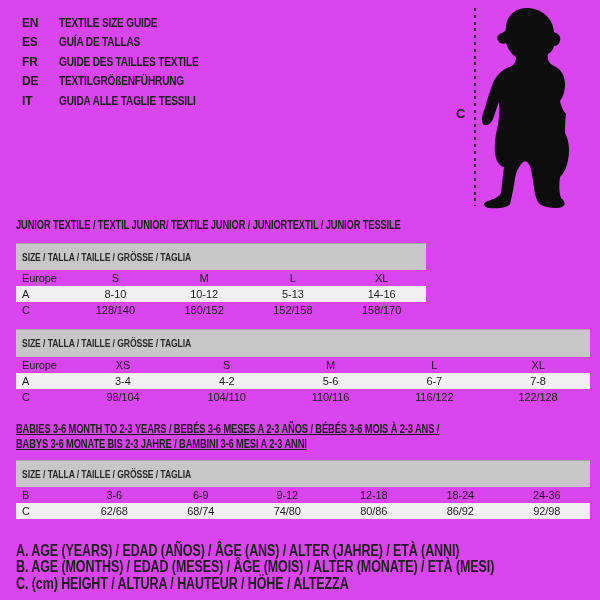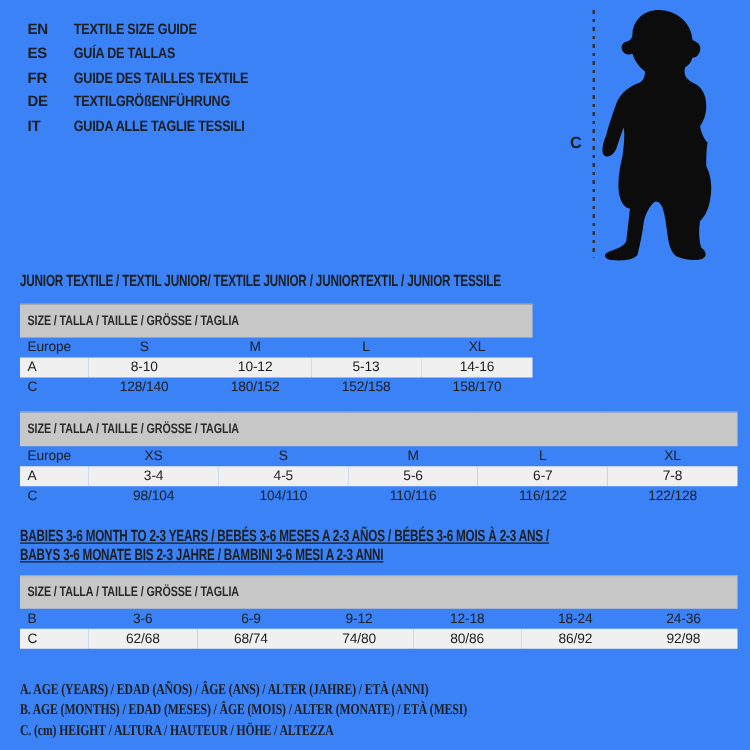--- a/index.html
+++ b/index.html
@@ -1,18 +1,18 @@
 <!DOCTYPE html>
 <html><head>
 <meta charset="utf-8">
 <style>
   * { margin:0; padding:0; box-sizing:border-box; }
   html,body { background:#fff; }
   .page {
-    position:relative; width:600px; height:600px; background:#3b82f6;
+    position:relative; width:600px; height:600px; background:#d946ef;
     font-family:"Liberation Sans","DejaVu Sans",sans-serif;
     color:#1d1d1d; overflow:hidden;
   }
   .cond { display:inline-block; transform:scaleX(0.76); transform-origin:0 50%; white-space:nowrap; }
 
   
   .lang-block { position:absolute; top:13px; left:22px; }
   .lang-row { display:flex; height:19.5px; align-items:center; }
   .lang-code { width:37px; font-size:12px; font-weight:bold; letter-spacing:-0.2px; }
   .lang-label { font-size:12px; font-weight:bold; letter-spacing:-0.2px; display:inline-block; transform:scaleX(0.84); transform-origin:0 50%; white-space:nowrap; }
@@ -42,21 +42,21 @@
   td { font-size:11px; height:16px; padding:0; text-align:center; vertical-align:middle; letter-spacing:-0.1px; }
   td.lbl { text-align:left; padding-left:6px; }
   tr.band td {
     background:#c7c7c7; border-top:1px solid #a9a9a9; height:27px;
     text-align:left; padding-left:6px; font-weight:bold; color:#2a2a2a;
   }
   tr.band td .cond { transform:scaleX(0.78); }
   tr.alt td { background:#f0f0f0; }
 
   .notes { margin-top:24px; }
-  .note-line { font-size:12px; font-weight:bold; line-height:16.3px; letter-spacing:-0.1px;font-family:Liberation Serif, serif; }
+  .note-line { font-size:16px; font-weight:bold; line-height:16.3px; letter-spacing:-0.1px; }
   .note-line .cond { transform:scaleX(0.78); }
 </style>
 </head>
 <body>
 
 <div class="page">
 
   <header class="lang-block">
     <div class="lang-row">
       <span class="lang-code">EN</span>
@@ -159,21 +159,21 @@
           <td class="lbl">Europe</td>
           <td>XS</td>
           <td>S</td>
           <td>M</td>
           <td>L</td>
           <td>XL</td>
         </tr>
         <tr class="alt">
           <td class="lbl">A</td>
           <td>3-4</td>
-          <td>4-5</td>
+          <td>4-2</td>
           <td>5-6</td>
           <td>6-7</td>
           <td>7-8</td>
         </tr>
         <tr>
           <td class="lbl">C</td>
           <td>98/104</td>
           <td>104/110</td>
           <td>110/116</td>
           <td>116/122</td>

